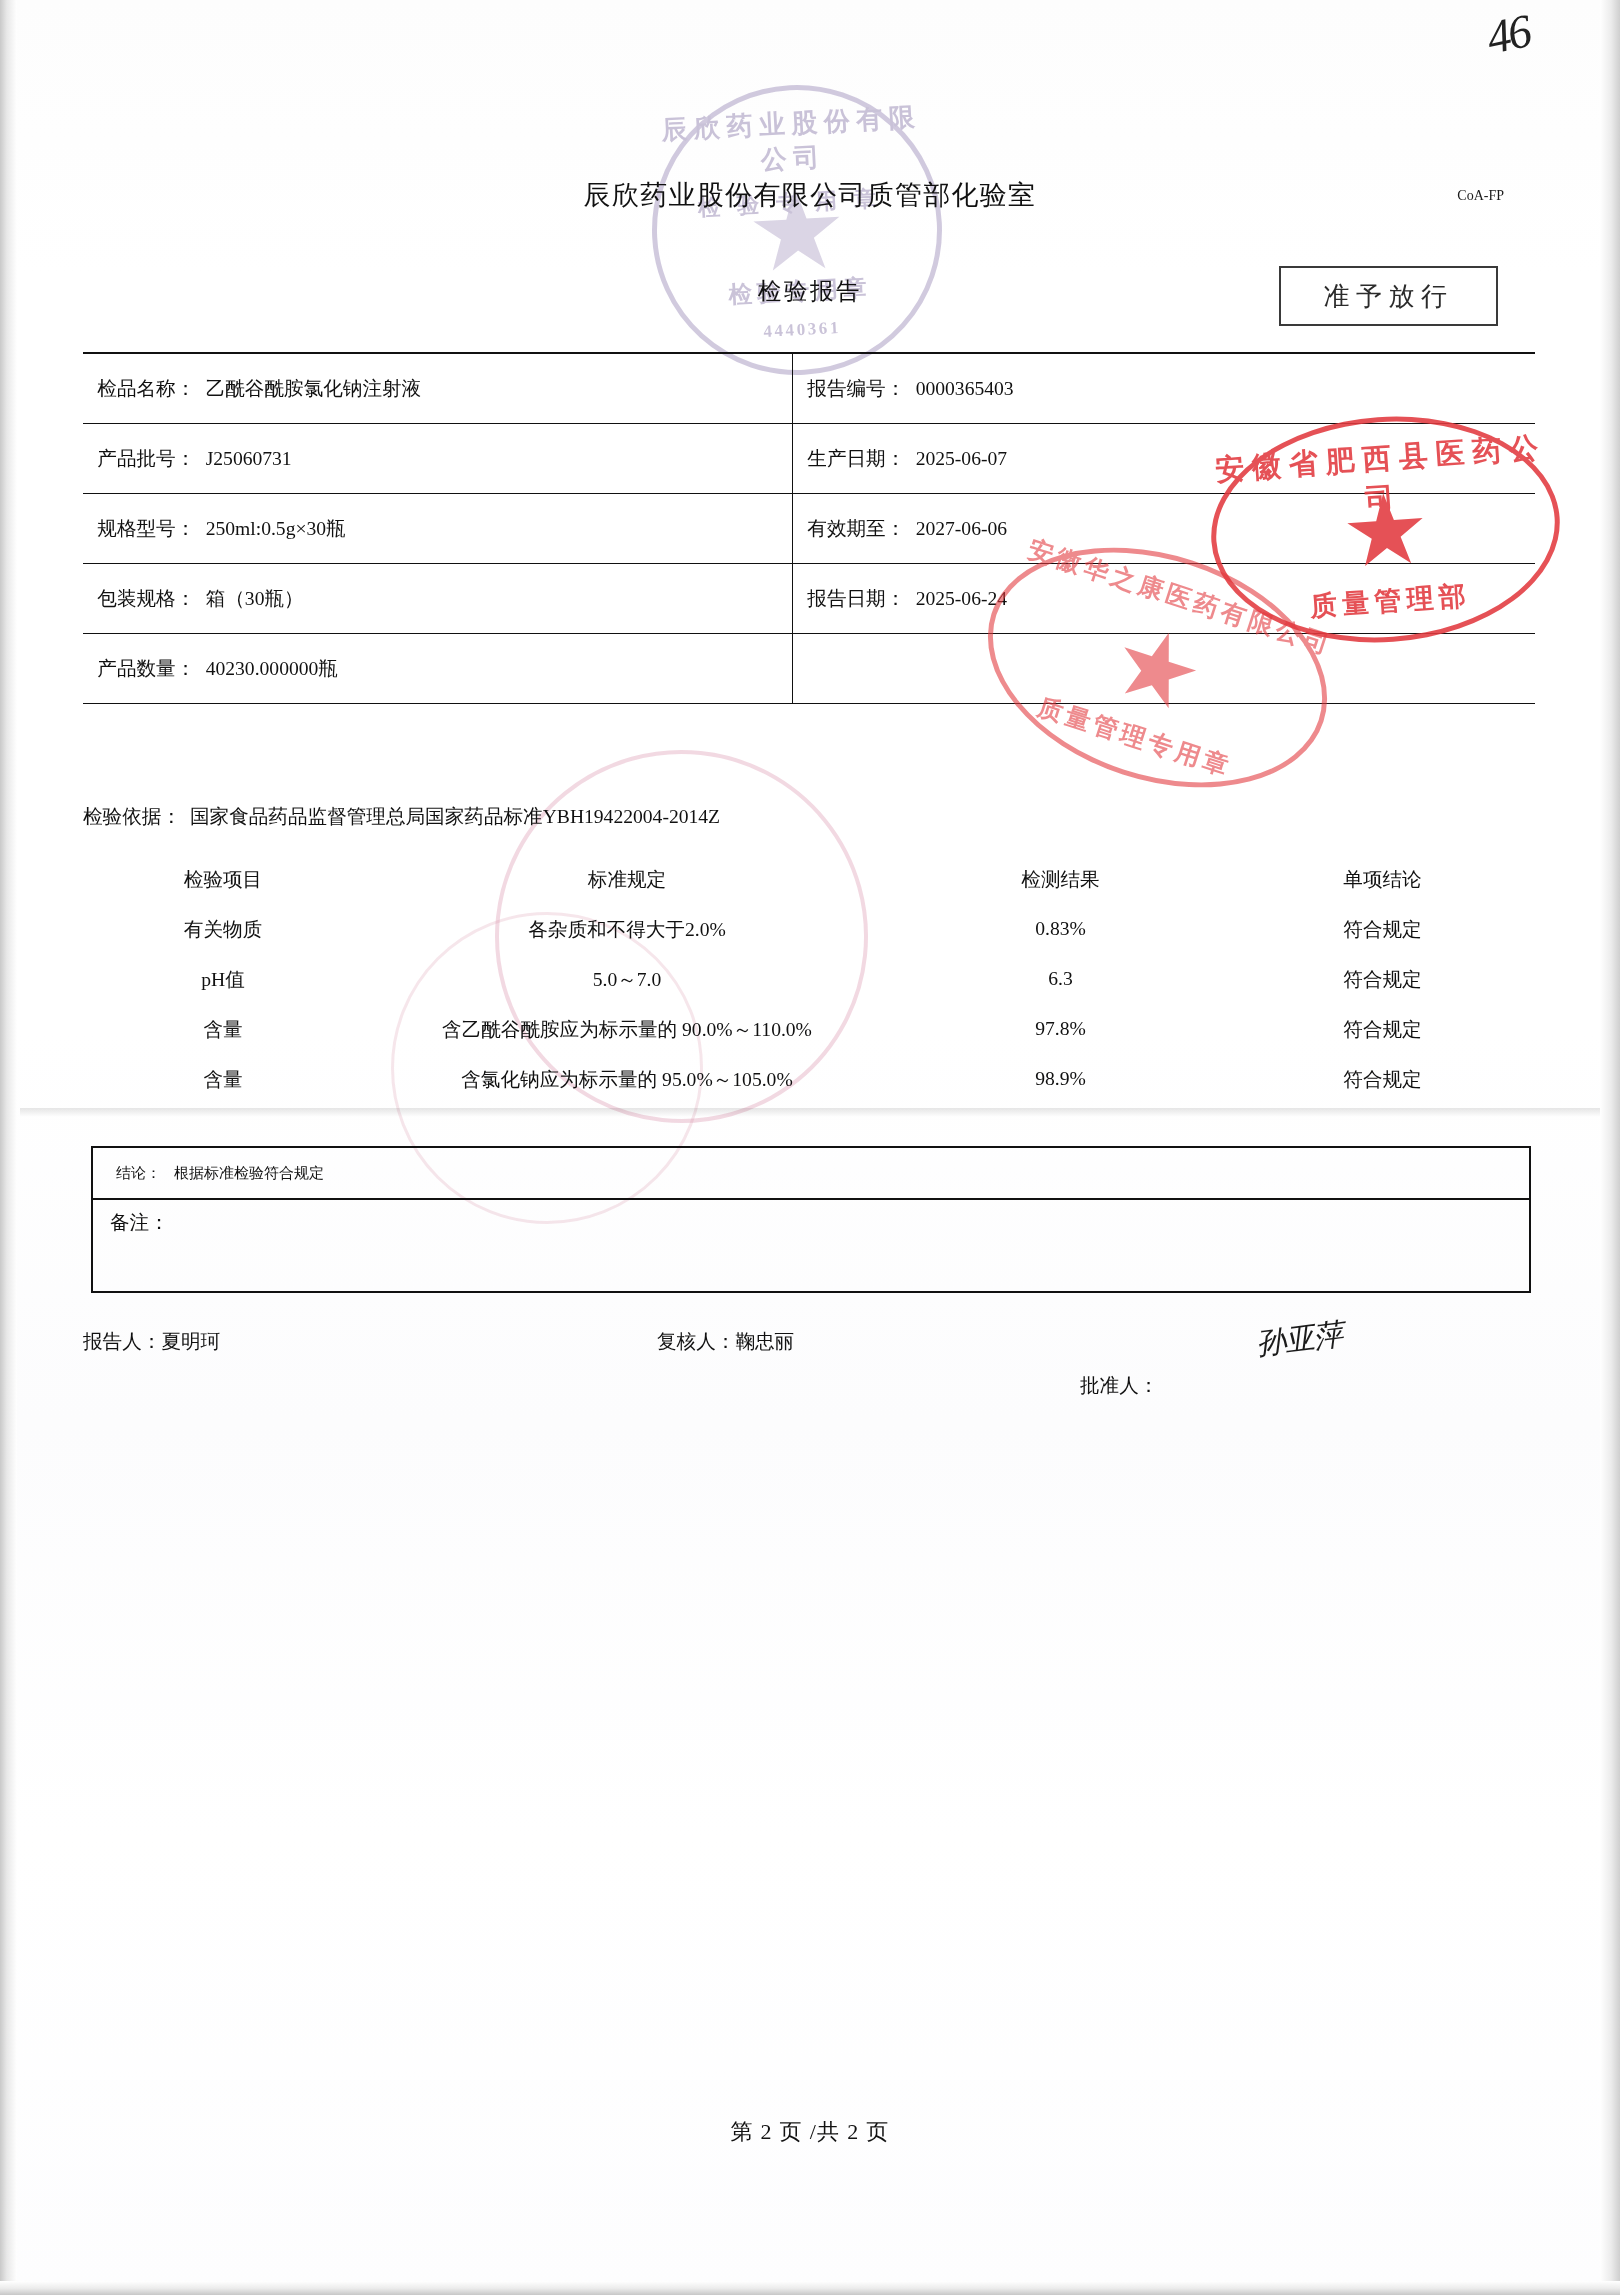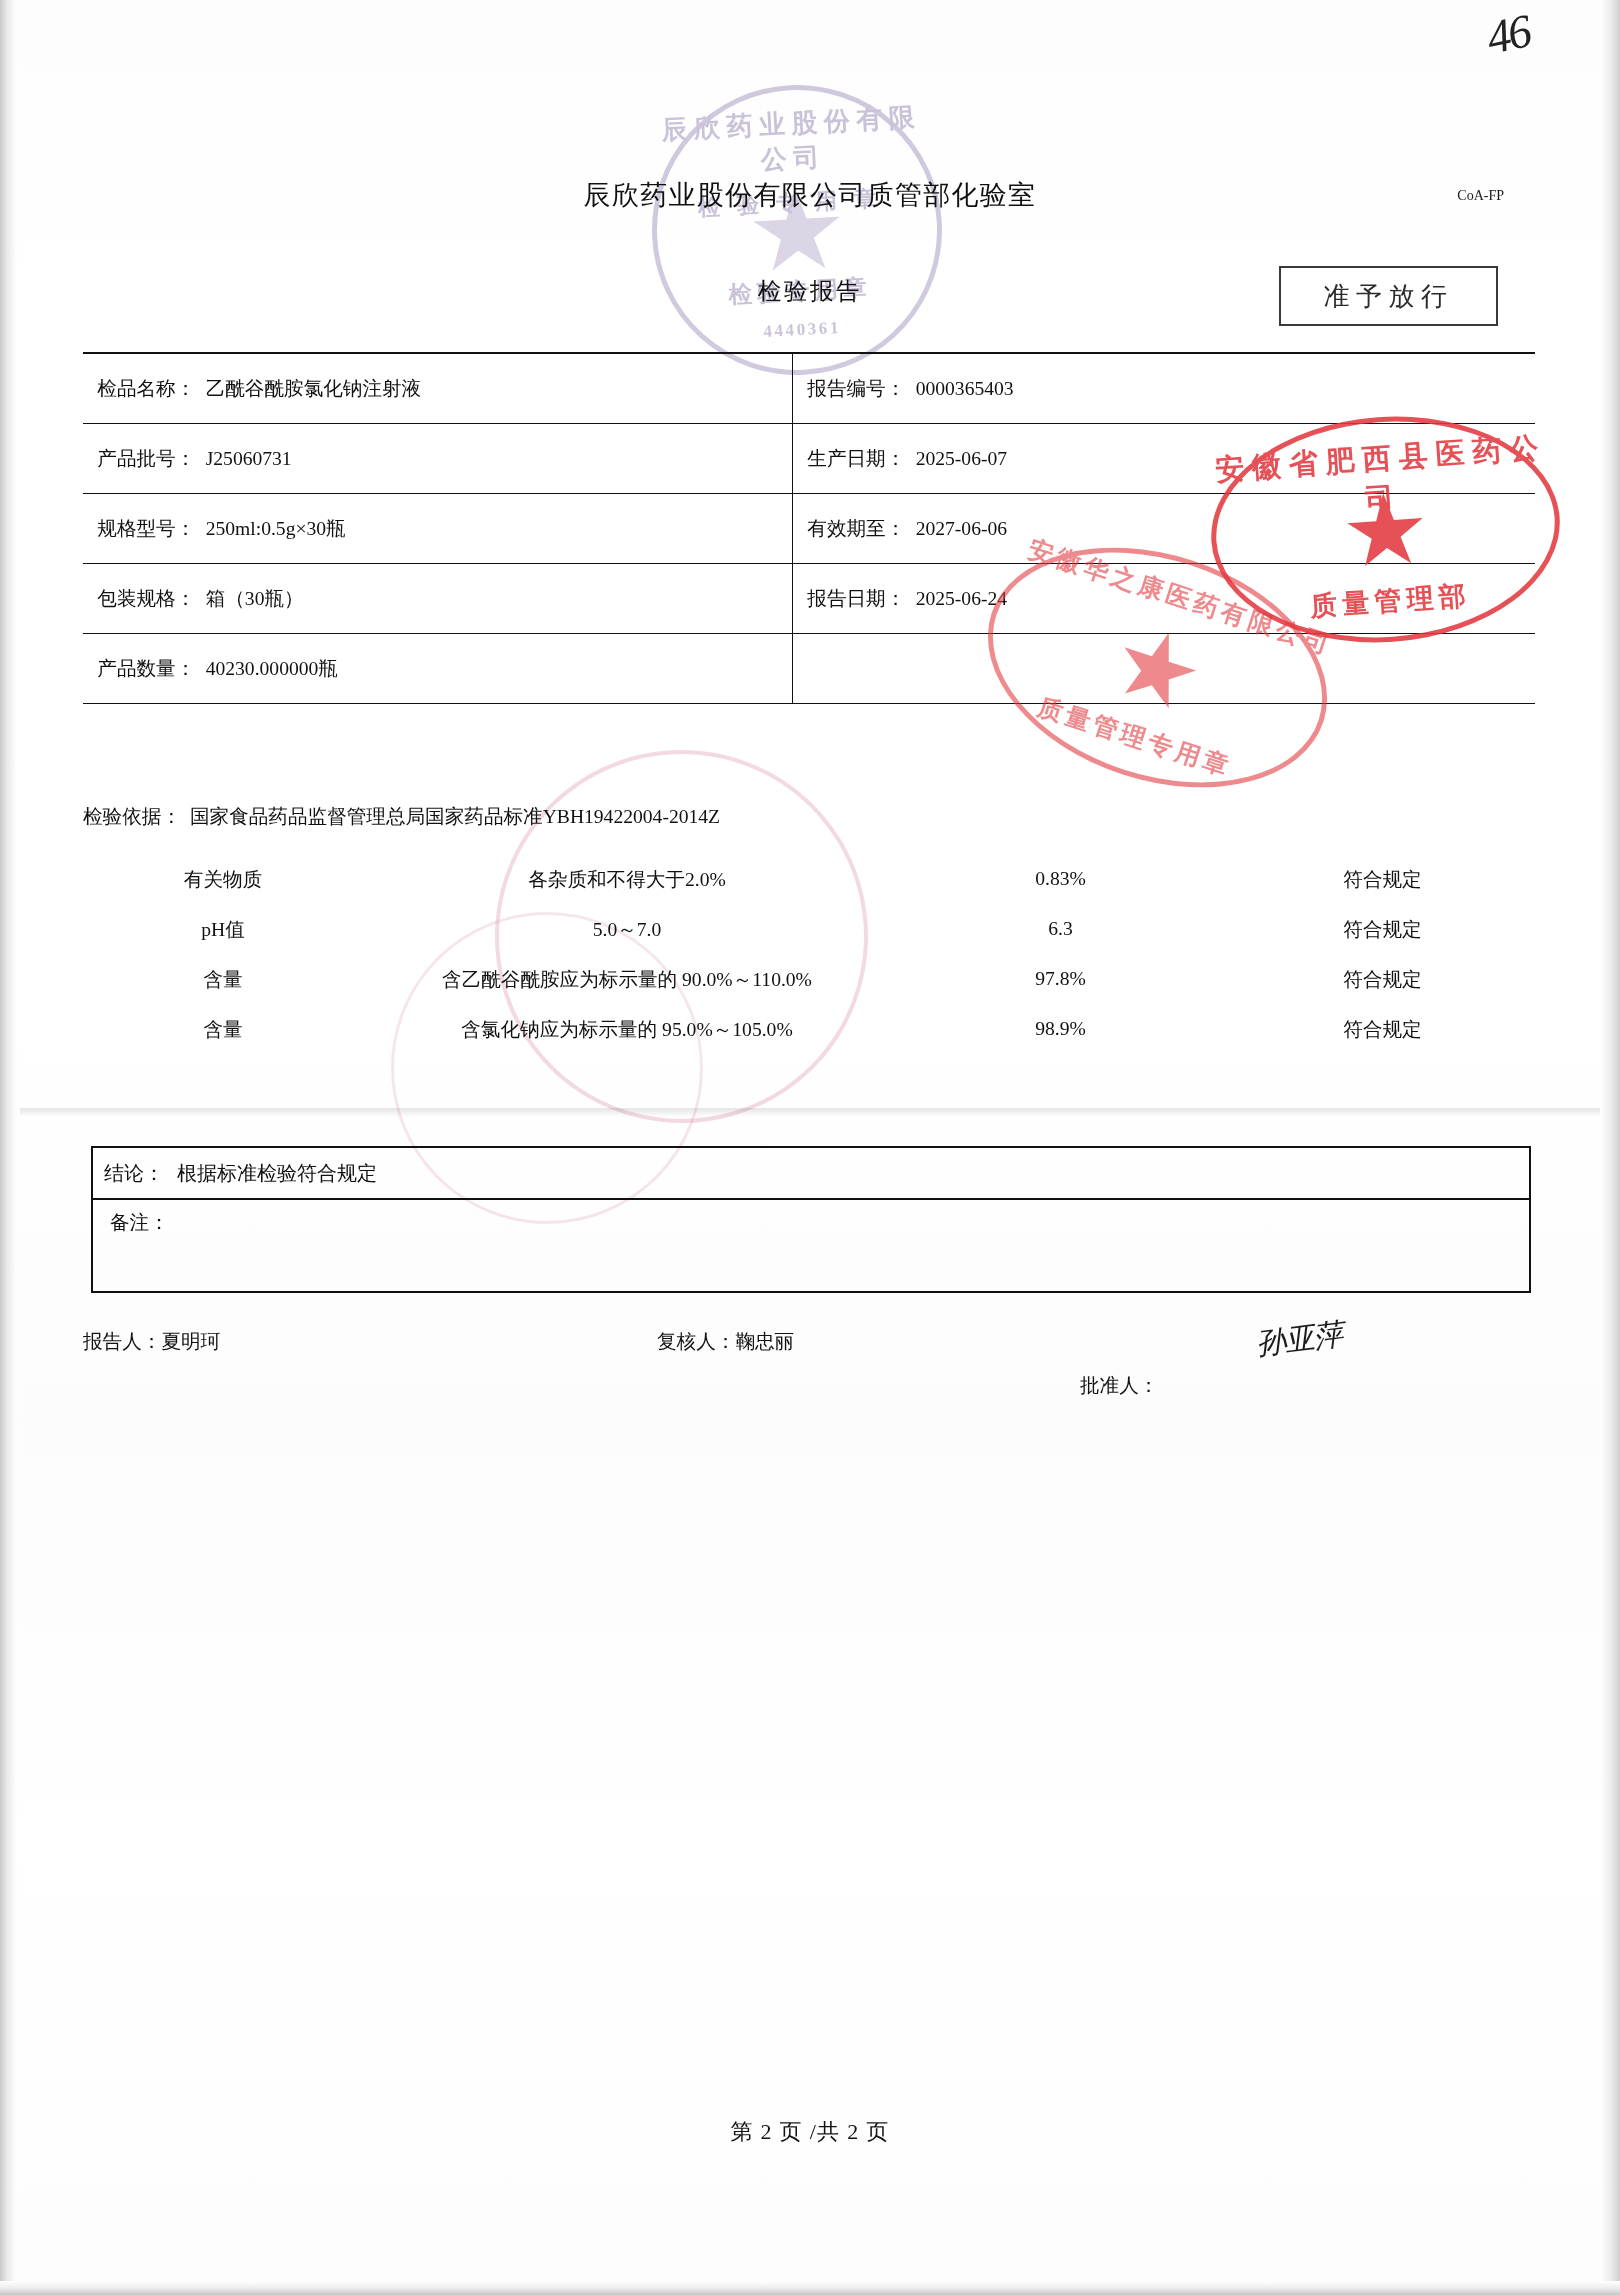--- a/index.html
+++ b/index.html
@@ -179,22 +179,22 @@
     position: absolute;
     left: 91px;
     top: 1146px;
     width: 1436px;
     border: 2px solid #111;
   }
   .concl-top {
     height: 50px;
     display: flex;
     align-items: center;
-    padding-left: 11px;
-    font-size: 20px;
+    padding-left: 23px;
+    font-size: 15px;
     border-bottom: 2px solid #111;
     color: #111;
   }
   .concl-bottom {
     height: 82px;
     display: flex;
     align-items: flex-start;
     padding: 9px 0 0 17px;
     font-size: 19.6px;
     color: #111;
@@ -405,20 +405,26 @@
         <span class="info-value">40230.000000瓶</span>
       </div>
     </div>
   </div>
 
   <div class="basis-line">
     <span>检验依据：</span><span class="v">国家食品药品监督管理总局国家药品标准YBH19422004-2014Z</span>
   </div>
 
   <div class="results">
+    <div class="res-row head">
+      <div class="c1">检验项目</div>
+      <div class="c2">标准规定</div>
+      <div class="c3">检测结果</div>
+      <div class="c4">单项结论</div>
+    </div>
 
     <div class="res-row">
       <div class="c1">有关物质</div>
       <div class="c2">各杂质和不得大于2.0%</div>
       <div class="c3">0.83%</div>
       <div class="c4">符合规定</div>
     </div>
 
     <div class="res-row">
       <div class="c1">pH值</div>

